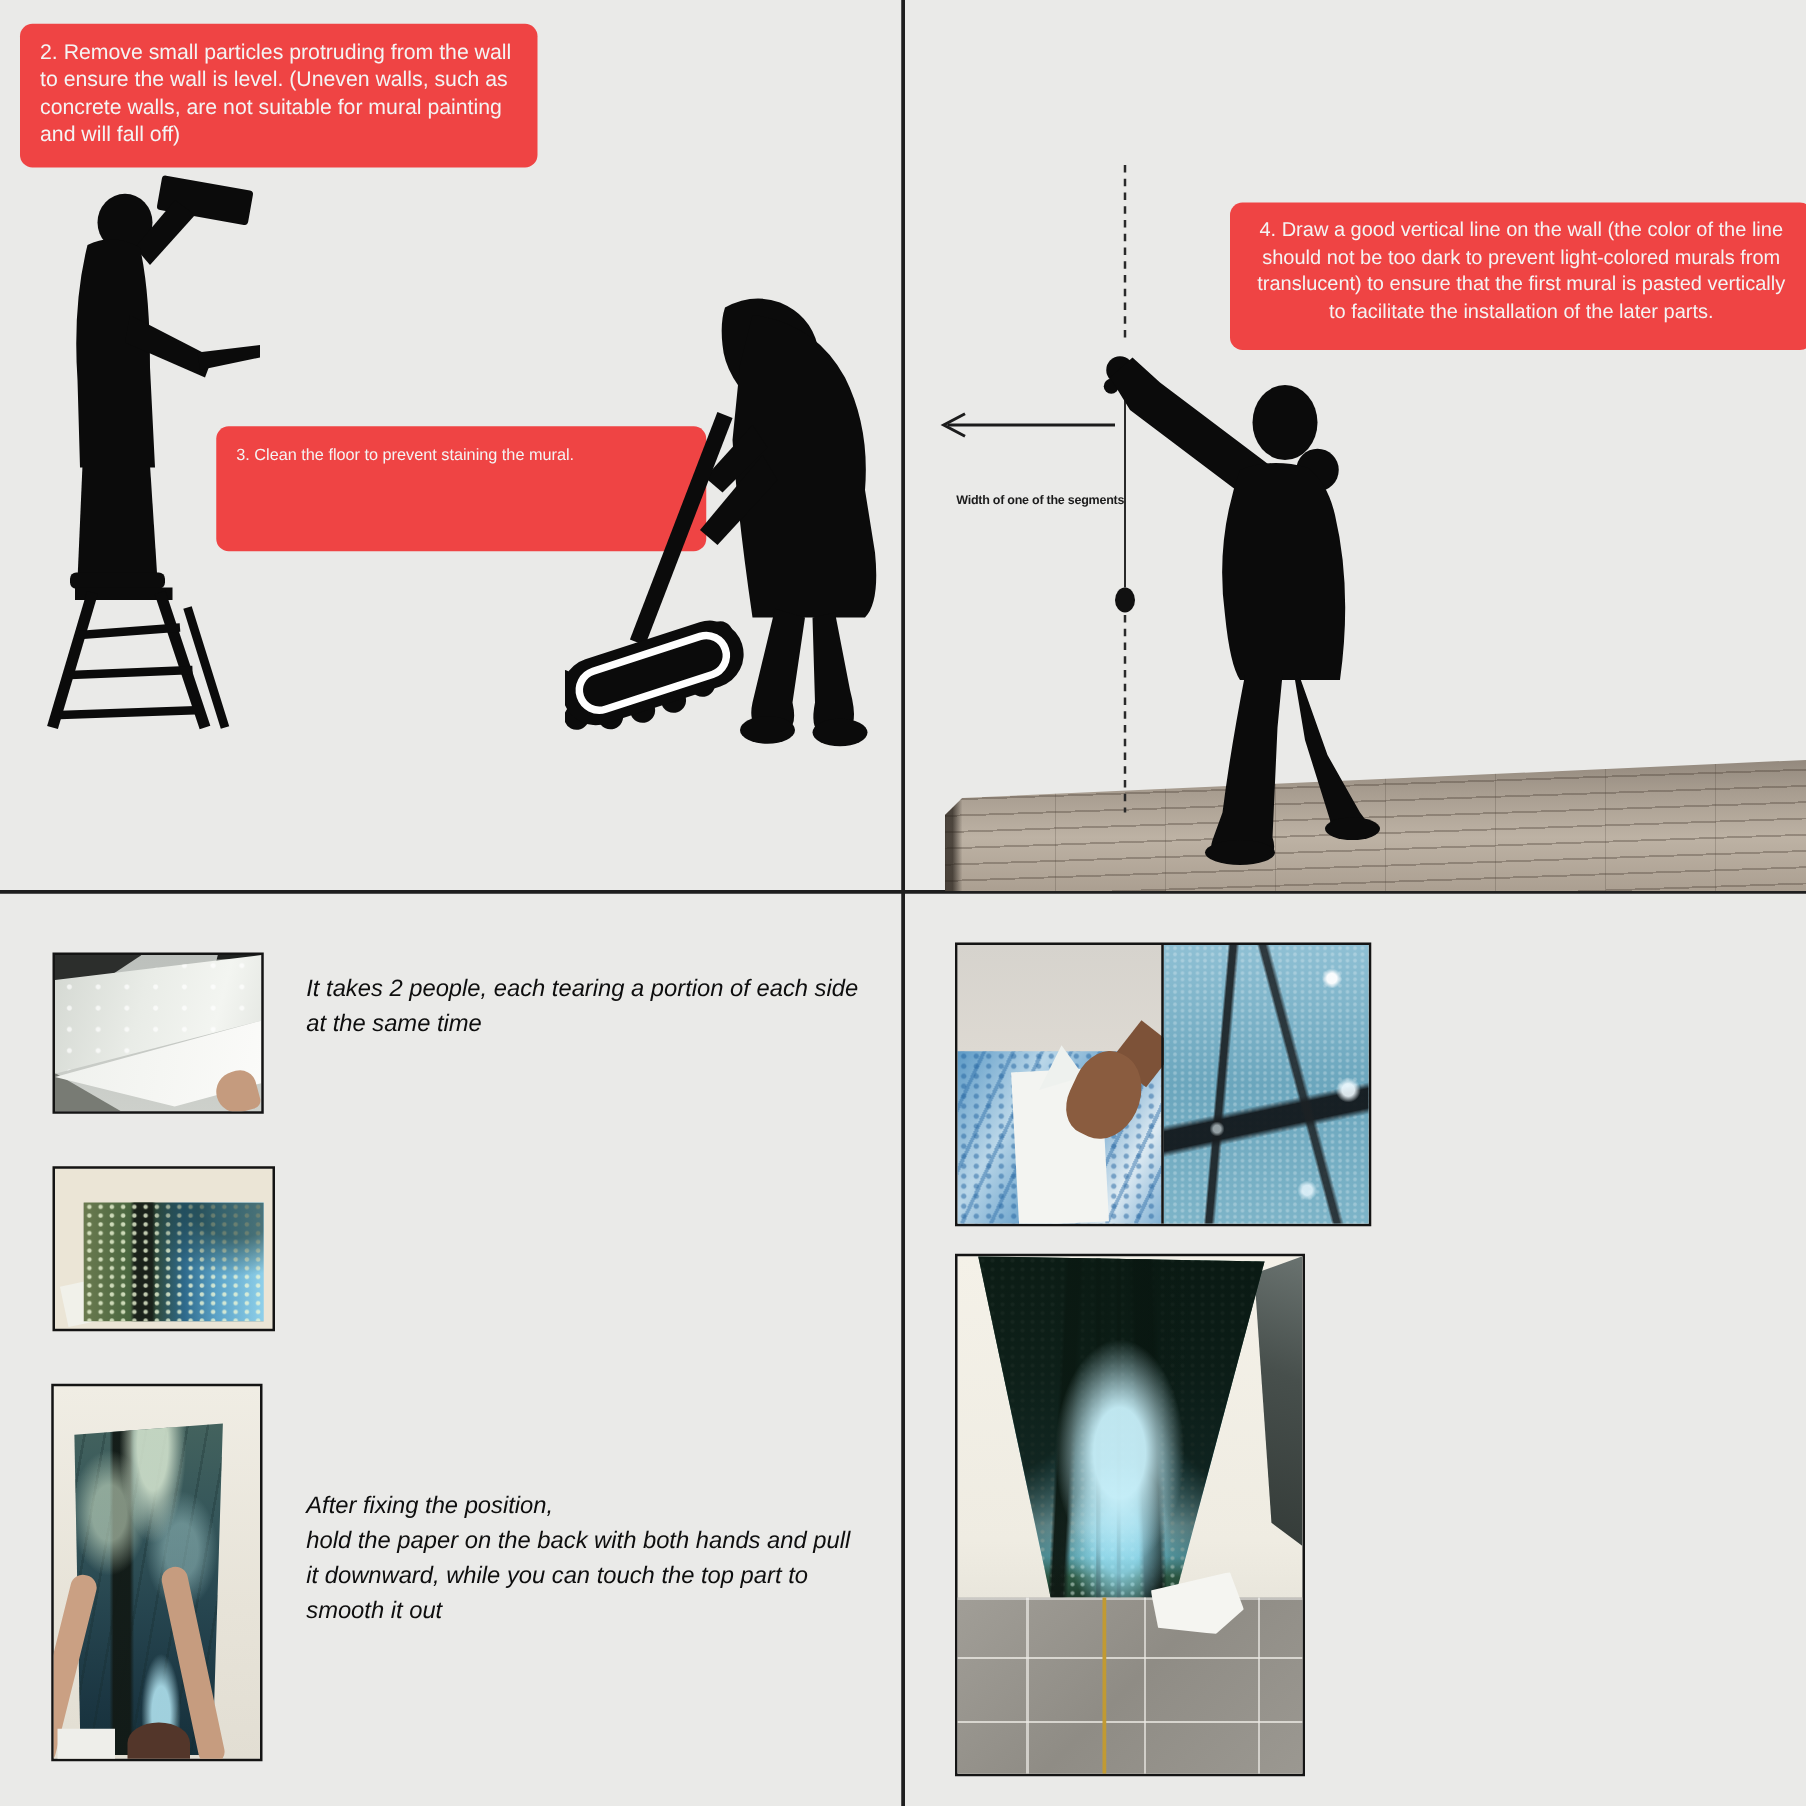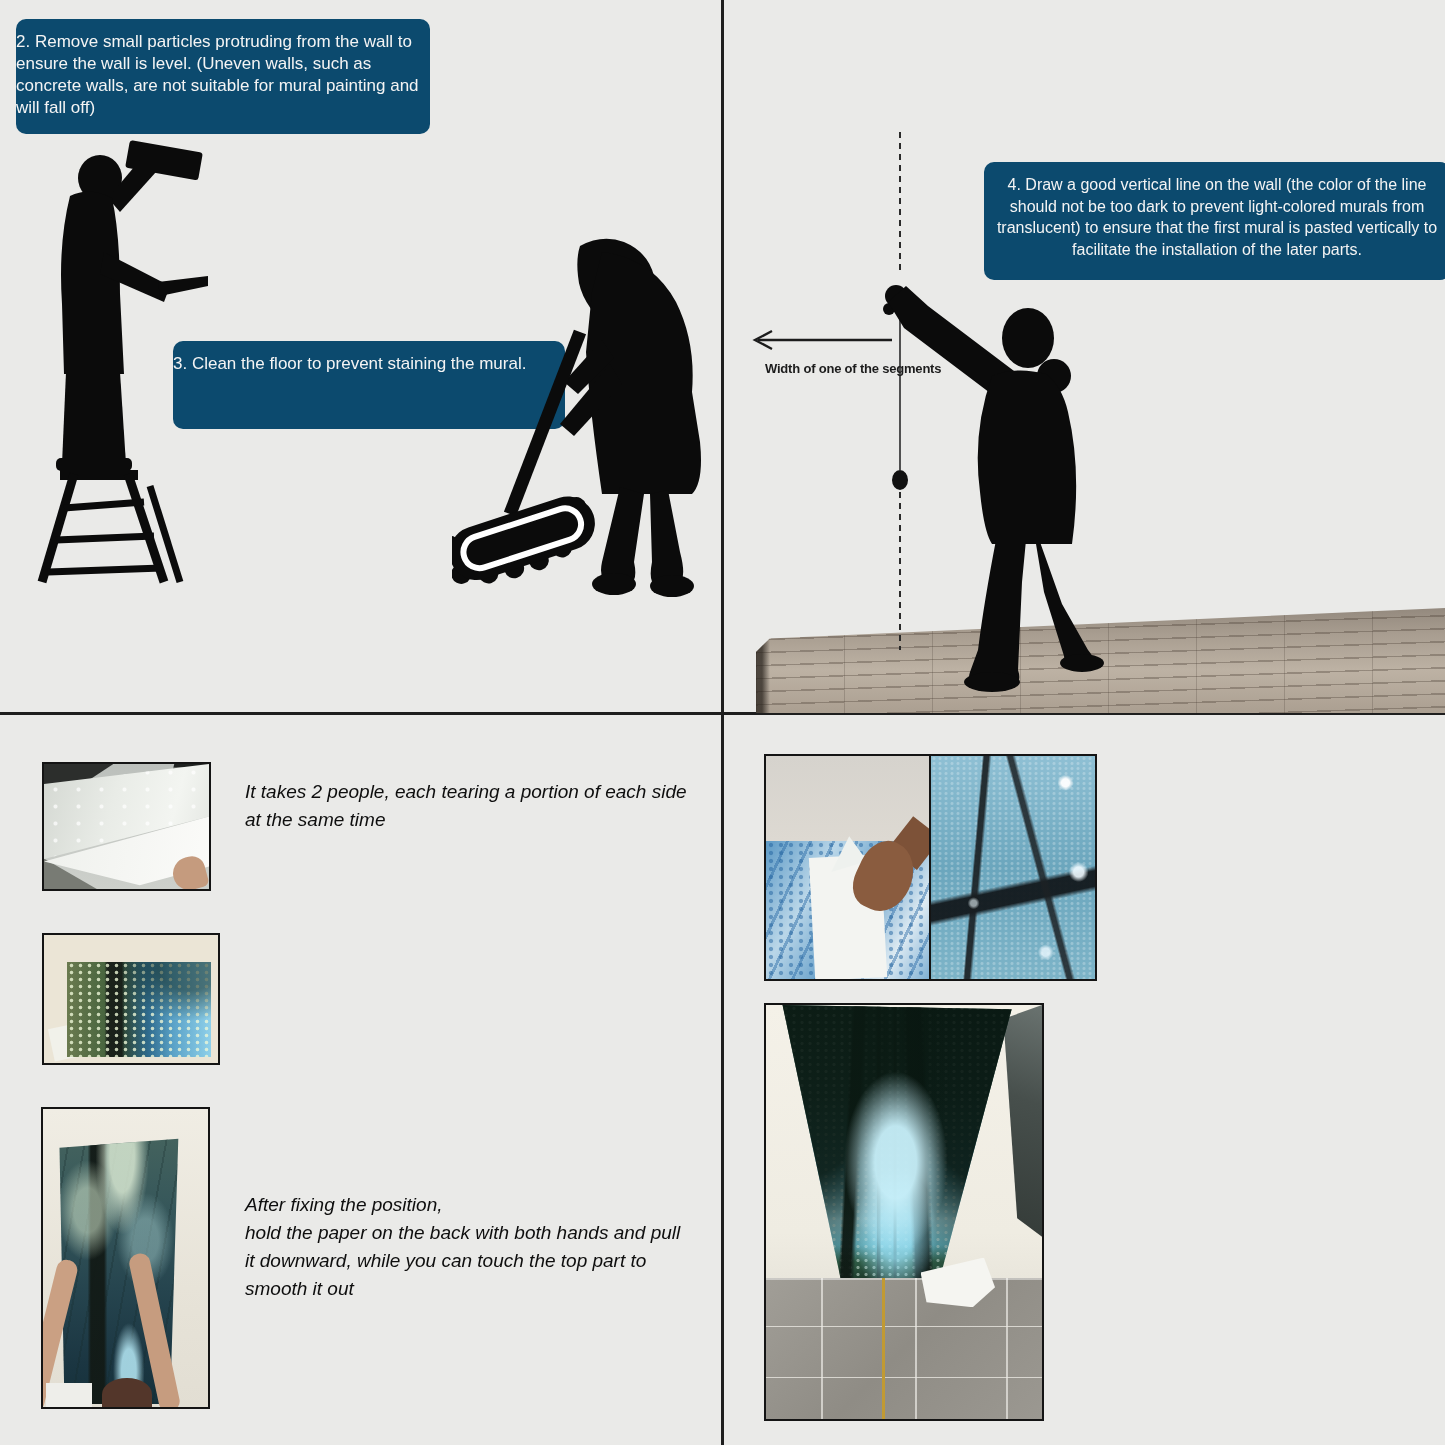--- a/index.html
+++ b/index.html
@@ -1,25 +1,25 @@
 <!DOCTYPE html>
 <html><head>
 <meta charset="utf-8">
 <style>
   html,body{margin:0;padding:0;background:#cfcfcf;}
   .canvas{position:relative;width:1445px;height:1445px;background:#eaeae8;overflow:hidden;
           font-family:"Liberation Sans",sans-serif;}
   .abs{position:absolute;}
   .divider{background:#1e1e1e;}
-  .gbox{position:absolute;background:#0c4a6e;border-radius:10px;color:#f4f4f4;
-        padding:12px 0;box-sizing:border-box;font-size:16px;line-height:21.5px;}
+  .gbox{position:absolute;background:#ef4444;border-radius:10px;color:#f4f4f4;
+        padding:12px 16px;box-sizing:border-box;font-size:16px;line-height:21.5px;}
   .cap{position:absolute;color:#0e0e0e;white-space:pre-line;font-style:italic;}
   .capL{font-size:19px;line-height:28px;}
   .capR{font-size:19px;line-height:29px;}
-  .lbl{position:absolute;font-size:13px;font-weight:700;color:#1c1c1c;white-space:nowrap;letter-spacing:-0.2px;}
+  .lbl{position:absolute;font-size:10px;font-weight:700;color:#1c1c1c;white-space:nowrap;letter-spacing:-0.2px;margin-top:34px;}
   .photo{position:absolute;border:2px solid #141414;overflow:hidden;background:#d6d6d2;}
   .sil{position:absolute;}
   .sil path,.sil polygon,.sil rect,.sil ellipse,.sil circle{fill:#0b0b0b;}
 
   
   #wood{left:756px;top:600px;width:689px;height:113px;
     clip-path:polygon(0 46%,2% 34%,100% 7%,100% 100%,0 100%);
     background:
       linear-gradient(90deg,rgba(40,34,28,.75) 0 6px,rgba(40,34,28,0) 14px),
       repeating-linear-gradient(178deg,rgba(72,60,50,.35) 0 1.5px,rgba(0,0,0,0) 1.5px 13px),
@@ -143,21 +143,21 @@
     <g stroke="#0b0b0b" stroke-width="9">
       <line x1="66" y1="340" x2="34" y2="448"></line>
       <line x1="120" y1="340" x2="156" y2="448"></line>
       <line x1="142" y1="352" x2="172" y2="448" stroke-width="7"></line>
       <line x1="56" y1="374" x2="136" y2="368" stroke-width="7"></line>
       <line x1="48" y1="406" x2="146" y2="402" stroke-width="7"></line>
       <line x1="40" y1="438" x2="154" y2="434" stroke-width="7"></line>
     </g>
   </svg>
 
-  <div class="gbox" style="left:173px;top:341px;width:392px;height:88px;font-size:17px;">3. Clean the floor to prevent staining the mural.</div>
+  <div class="gbox" style="left:173px;top:341px;width:392px;height:100px;font-size:13px;">3. Clean the floor to prevent staining the mural.</div>
 
   <svg class="sil" style="left:452px;top:232px;" width="272" height="372" viewBox="0 0 272 372">
     <path d="M128,14 Q150,2 172,10 Q196,20 202,44 Q206,62 198,78 L156,96 Q128,70 126,44 Q124,26 128,14 Z"></path>
     <path d="M150,20 Q200,26 224,70 Q244,110 240,160 L248,210 Q252,250 240,262 L150,262 Q138,180 134,120 L140,60 Z"></path>
     <polygon points="150,108 112,150 126,162 162,126"></polygon>
     <polygon points="158,132 108,192 122,204 170,152"></polygon>
     <path d="M168,255 L150,330 Q146,348 158,352 L178,352 Q186,348 182,330 L192,262 Z"></path>
     <path d="M216,258 L228,320 Q236,350 224,354 L204,354 Q196,350 200,330 L198,262 Z"></path>
     <ellipse cx="162" cy="352" rx="22" ry="11"></ellipse>
     <ellipse cx="220" cy="354" rx="22" ry="11"></ellipse>

